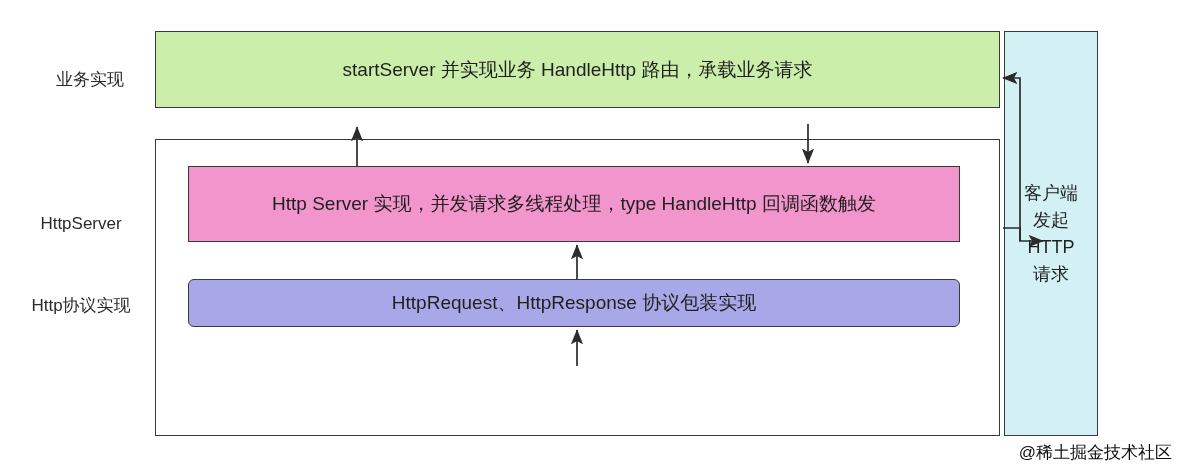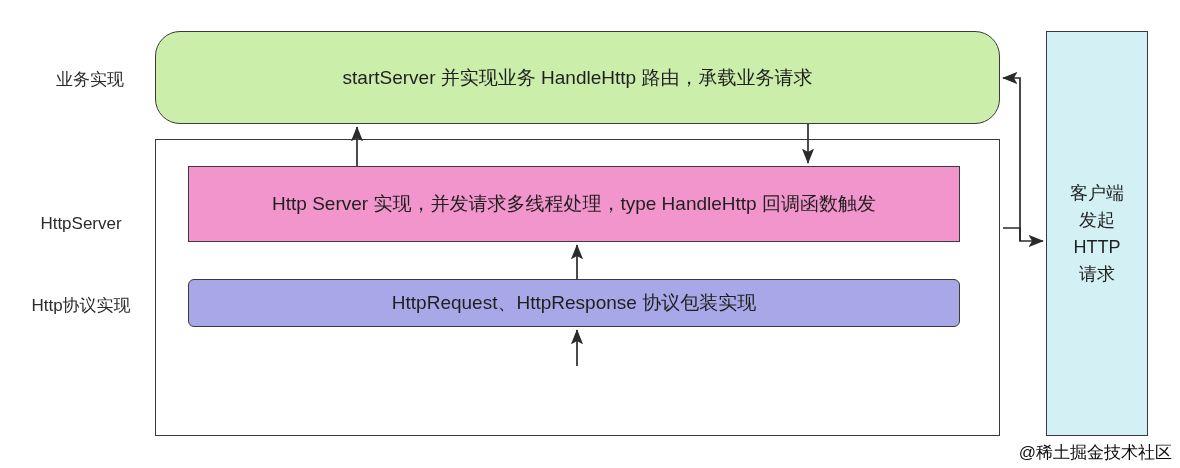--- a/index.html
+++ b/index.html
@@ -40,23 +40,22 @@
   .frame {
     position: absolute;
     box-sizing: border-box;
     border: 1.6px solid #3a3a3a;
     background: transparent;
   }
   #box-business {
     left: 155px;
     top: 31px;
     width: 845px;
-    height: 93px;
+    height: 77px;
     background: #cbeeab;
-    border-radius: 25px;
   }
   #frame-server {
     left: 155px;
     top: 139px;
     width: 845px;
     height: 297px;
   }
   #box-httpserver {
     left: 188px;
     top: 166px;
@@ -73,23 +72,23 @@
     border-radius: 6px;
   }
   #box-tcp {
     left: 188px;
     top: 366px;
     width: 772px;
     height: 48px;
     background: #d8d8d8;
   }
   #box-client {
-    left: 1046px;
+    left: 1004px;
     top: 31px;
-    width: 102px;
+    width: 94px;
     height: 405px;
     background: #d3f1f4;
     flex-direction: column;
     font-size: 18px;
     line-height: 1.5;
   }
   #box-client .cl {
     display: block;
     white-space: nowrap;
   }

